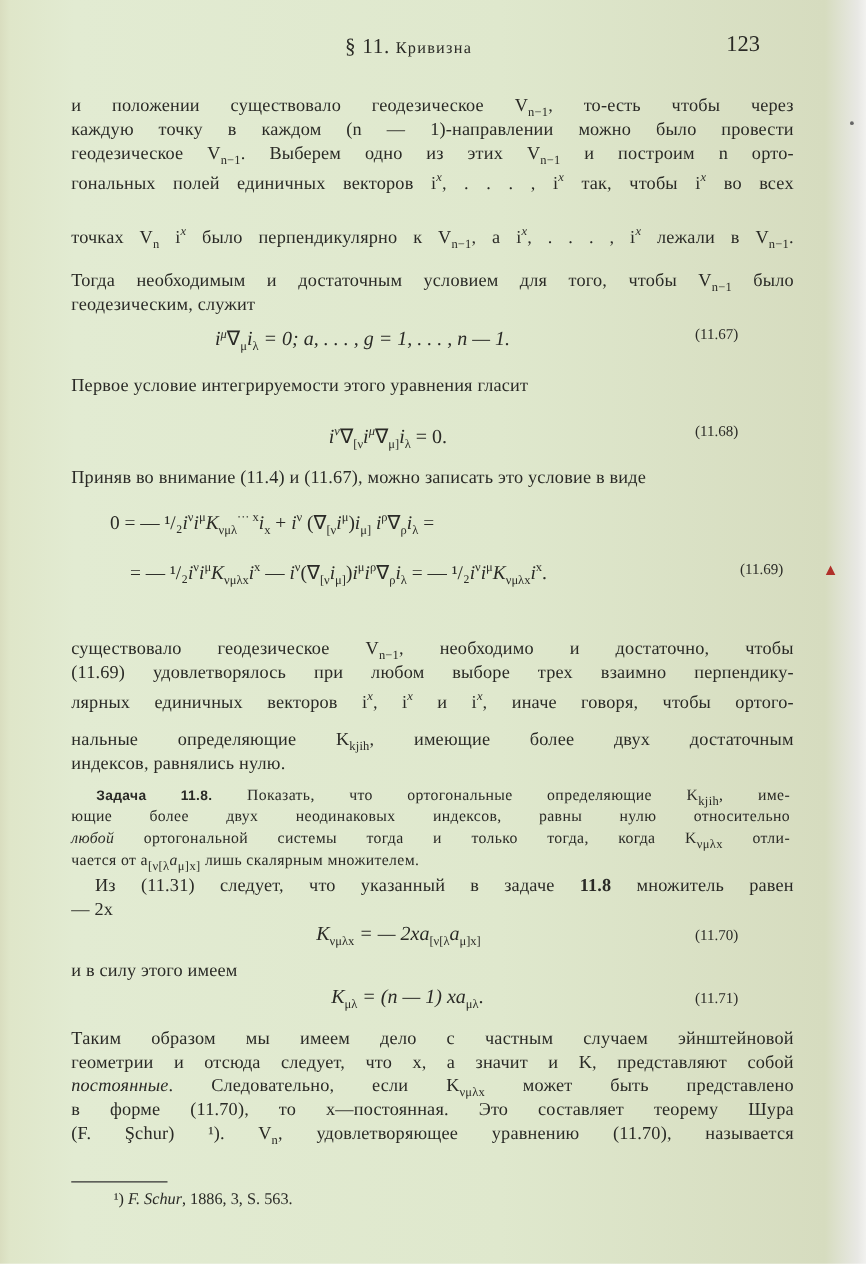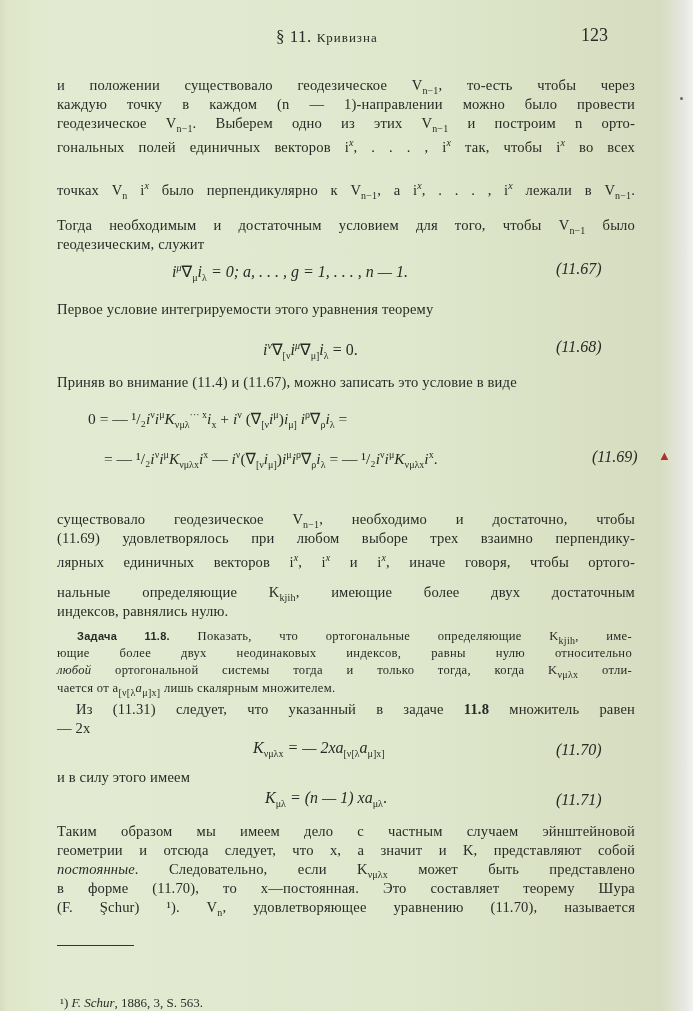--- a/index.html
+++ b/index.html
@@ -23,29 +23,29 @@
     font-size: 14.6px; line-height: 19.5px; text-align: justify;
     text-align-last: justify; letter-spacing: 0.15px;
   }
   .txt.last { text-align-last: left; }
   .it { font-style: italic; }
   .sub { font-size: 10px; vertical-align: -4px; font-style: normal; }
   .sup { font-size: 10px; vertical-align: 6px; }
   .eq {
     position: absolute; font-size: 16px; line-height: 19px; white-space: nowrap;
   }
-  .eqnum { position: absolute; left: 556px; font-size: 16px; font-style: italic; }
+  .eqnum { position: absolute; left: 556px; font-size: 12px; }
   .problem {
     position: absolute; left: 77px; width: 555px; font-size: 12.6px; line-height: 17.5px;
     text-align: justify; text-align-last: justify; letter-spacing: 0.3px;
   }
   .problem.last { text-align-last: left; }
   .problem .bold { font-weight: bold; font-family: "Liberation Sans", sans-serif; font-size: 11px; }
   .footnote-rule { position: absolute; left: 57px; top: 945px; width: 77px; height: 1px; background: #333; }
-  .footnote { position: absolute; left: 60px; top: 951px; font-size: 13px; margin-top: 44px; }
+  .footnote { position: absolute; left: 91px; top: 951px; font-size: 13px; }
   .dot { position: absolute; width: 3px; height: 3px; border-radius: 50%; background: #666; }
   .mark { position: absolute; color: #b0302a; font-size: 13px; }
 </style>
 </head>
 <body>
 
 <div class="page">
 
   <div class="running-head">
     <span class="title"><span>§ 11.</span> <span class="sc">Кривизна</span></span>
@@ -58,21 +58,21 @@
   <div class="txt" style="top:133px"><span>гональных полей единичных векторов i</span><span class="sup it">x</span><span>, . . . , i</span><span class="sup it">x</span><span> так, чтобы i</span><span class="sup it">x</span><span> во всех</span></div>
   <div class="txt" style="top:176px"><span>точках V</span><span class="sub it">n</span><span> i</span><span class="sup it">x</span><span> было перпендикулярно к V</span><span class="sub it">n−1</span><span>, а i</span><span class="sup it">x</span><span>, . . . , i</span><span class="sup it">x</span><span> лежали в V</span><span class="sub it">n−1</span>.</div>
   <div class="txt" style="top:216px"><span>Тогда необходимым и достаточным условием для того, чтобы V</span><span class="sub it">n−1</span><span> было</span></div>
   <div class="txt last" style="top:235px">геодезическим, служит</div>
 
   <div class="eq" style="top:258px; left:172px">
     <span class="it">i</span><span class="sup it">μ</span><span>∇</span><span class="sub it">μ</span><span class="it">i</span><span class="sub it">λ</span> <span class="it">= 0;   a, . . . , g = 1, . . . , n — 1.</span>
   </div>
   <div class="eqnum" style="top:260px">(11.67)</div>
 
-  <div class="txt last" style="top:300px">Первое условие интегрируемости этого уравнения теорему</div>
+  <div class="txt last" style="top:300px">Первое условие интегрируемости этого уравнения гласит</div>
 
   <div class="eq" style="top:336px; left:263px">
     <span class="it">i</span><span class="sup it">ν</span>∇<span class="sub">[ν</span><span class="it">i</span><span class="sup it">μ</span>∇<span class="sub">μ]</span><span class="it">i</span><span class="sub it">λ</span> <span>= 0.</span>
   </div>
   <div class="eqnum" style="top:338px">(11.68)</div>
 
   <div class="txt last" style="top:373px">Приняв во внимание (11.4) и (11.67), можно записать это условие в виде</div>
 
   <div class="eq" style="top:405px; left:88px; font-size:15.5px">
     0 = — ¹/₂<span class="it">i</span><span class="sup">ν</span><span class="it">i</span><span class="sup">μ</span><span class="it">K</span><span class="sub">νμλ</span><span class="sup">··· x</span><span class="it">i</span><span class="sub">x</span> + <span class="it">i</span><span class="sup">ν</span> (∇<span class="sub">[ν</span><span class="it">i</span><span class="sup">μ</span>)<span class="it">i</span><span class="sub">μ]</span> <span class="it">i</span><span class="sup">ρ</span>∇<span class="sub">ρ</span><span class="it">i</span><span class="sub">λ</span> =

